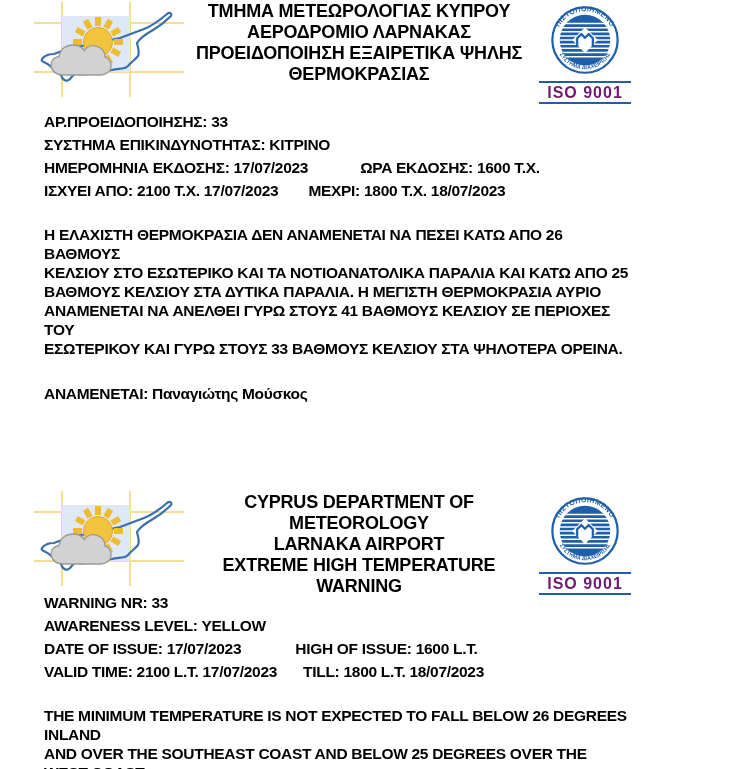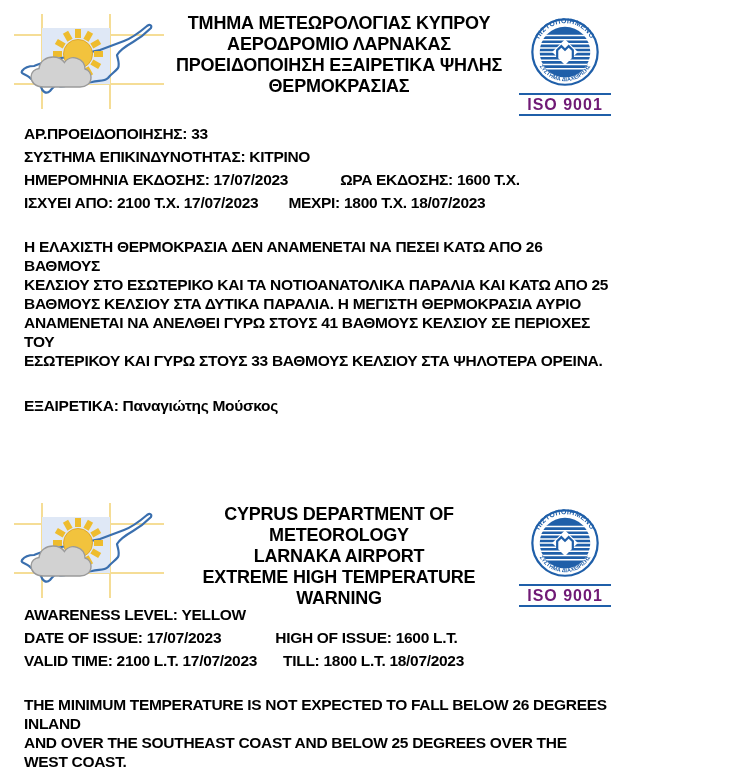--- a/index.html
+++ b/index.html
@@ -5,21 +5,22 @@
   html,body{margin:0;padding:0;background:#fff;}
   .page{
     position:relative;
     width:638px;height:769px;
     background:#ffffff;
     color:#000;
     font-family:"Liberation Sans","DejaVu Sans",sans-serif;
     font-weight:700;
     overflow:hidden;
     box-sizing:border-box;
-    padding:12px 24px;
+    padding:0 24px;
+    margin-left:20px;
   }
   .doc-header{position:relative;height:100px;}
   .sec2 .doc-header{height:95px;}
   .met-logo{position:absolute;left:-10px;top:2px;width:150px;height:95px;}
   .sec2 .met-logo{top:0;}
   .iso-badge{position:absolute;right:3px;top:3px;width:92px;}
   .iso-badge svg{display:block;width:92px;height:76px;}
   .iso-caption{
     margin-top:2px;
     border-top:2px solid #1f5fa9;
@@ -161,21 +162,21 @@
       </div>
     </div>
 
     <p class="para">Η ΕΛΑΧΙΣΤΗ ΘΕΡΜΟΚΡΑΣΙΑ ΔΕΝ ΑΝΑΜΕΝΕΤΑΙ ΝΑ ΠΕΣΕΙ ΚΑΤΩ ΑΠΟ 26 ΒΑΘΜΟΥΣ
 ΚΕΛΣΙΟΥ ΣΤΟ ΕΣΩΤΕΡΙΚΟ ΚΑΙ ΤΑ ΝΟΤΙΟΑΝΑΤΟΛΙΚΑ ΠΑΡΑΛΙΑ ΚΑΙ ΚΑΤΩ ΑΠΟ 25
 ΒΑΘΜΟΥΣ ΚΕΛΣΙΟΥ ΣΤΑ ΔΥΤΙΚΑ ΠΑΡΑΛΙΑ. Η ΜΕΓΙΣΤΗ ΘΕΡΜΟΚΡΑΣΙΑ ΑΥΡΙΟ
 ΑΝΑΜΕΝΕΤΑΙ ΝΑ ΑΝΕΛΘΕΙ ΓΥΡΩ ΣΤΟΥΣ 41 ΒΑΘΜΟΥΣ ΚΕΛΣΙΟΥ ΣΕ ΠΕΡΙΟΧΕΣ ΤΟΥ
 ΕΣΩΤΕΡΙΚΟΥ ΚΑΙ ΓΥΡΩ ΣΤΟΥΣ 33 ΒΑΘΜΟΥΣ ΚΕΛΣΙΟΥ ΣΤΑ ΨΗΛΟΤΕΡΑ ΟΡΕΙΝΑ.</p>
 
     <p class="forecaster">
-      <span>ΕΞΑΙΡΕΤΙΚΑ:</span>
+      <span>ΑΝΑΜΕΝΕΤΑΙ:</span>
       <span>Παναγιώτης Μούσκος</span>
     </p>
   </section>
 
   <section class="sec2">
     <header class="doc-header">
       <svg class="met-logo" viewBox="0 0 150 95">
         <use href="#met-logo-shape"></use>
       </svg>
       <div class="title">CYPRUS DEPARTMENT OF METEOROLOGY
@@ -206,20 +207,24 @@
           <text font-size="6" font-weight="bold" fill="#1f5fa9">
             <textPath href="#iso-arc-bottom-2" startOffset="50%" text-anchor="middle">ΣΥΣΤΗΜΑ ΔΙΑΧΕΙΡΙΣΗΣ</textPath>
           </text>
         </svg>
         <div class="iso-caption">ISO 9001</div>
       </div>
     </header>
 
     <div class="info">
       <div class="row">
+        <span>WARNING NR:</span>
+        <span>33</span>
+      </div>
+      <div class="row">
         <span>AWARENESS LEVEL:</span>
         <span>YELLOW</span>
       </div>
       <div class="row">
         <span>DATE OF ISSUE:</span>
         <span>17/07/2023</span><span class="tab" style="width:50px"></span>
         <span>HIGH OF ISSUE:</span>
         <span>1600 L.T.</span>
       </div>
       <div class="row">

